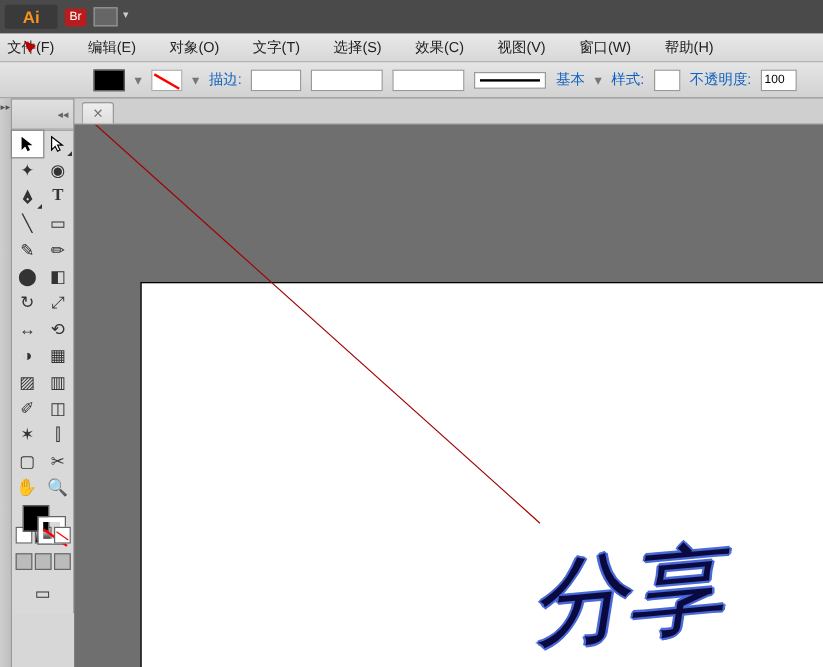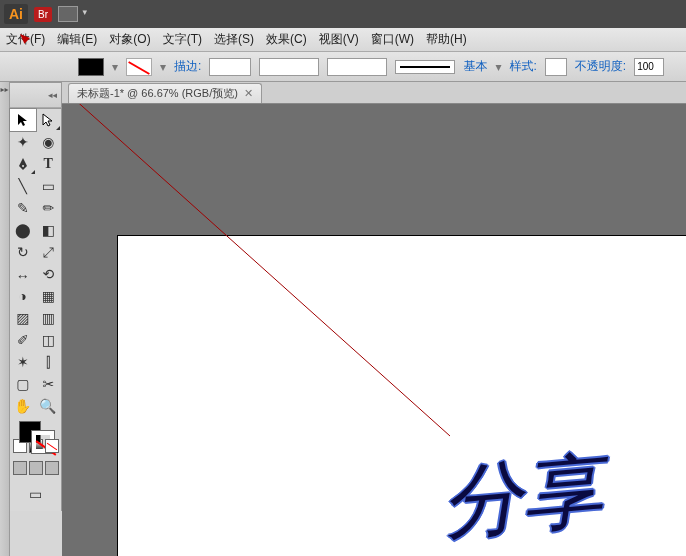--- a/index.html
+++ b/index.html
@@ -19,21 +19,21 @@
     display: flex;
     align-items: center;
     padding: 0 4px;
     gap: 6px;
   }
   .ai-badge {
     background: #3a3a3a;
     color: #f7931e;
     font-weight: bold;
     font-size: 14px;
-    width: 24px; height: 20px;
+    width: 44px; height: 20px;
     display: flex; align-items: center; justify-content: center;
     border-radius: 2px;
   }
   .br-badge {
     background: #b91c1c;
     color: #fff;
     font-size: 10px;
     padding: 2px 4px;
     border-radius: 2px;
   }
@@ -63,21 +63,21 @@
   .workspace-btn::after { content: '▾'; font-size: 8px; }
 
   
   .menubar {
     height: 24px;
     background: linear-gradient(#e8e8e8,#d8d8d8);
     border-bottom: 1px solid #aaa;
     display: flex;
     align-items: center;
     padding: 0 6px;
-    gap: 12px;
+    gap: 28px;
   }
   .menu-item {
     color: #222;
     cursor: pointer;
     font-size: 12px;
     white-space: nowrap;
   }
 
   
   .controlbar {
@@ -426,21 +426,20 @@
     <div class="mini-swatch" style="background:#bbb"></div>
     <div class="mini-swatch" style="background:#bbb"></div>
     <div class="mini-swatch" style="background:#bbb"></div>
   </div>
   <div class="tool" style="grid-column:1/3">▭</div>
 </div>
 
 <div class="doc-area">
   <div class="doc-tabs">
     <div class="doc-tab">
-      <span>未标题-1* @ 66.67% (RGB/预览)</span>
       <span class="close">✕</span>
     </div>
   </div>
   <div class="canvas-wrap">
     <div class="artboard"></div>
     <svg class="annotation-line">
       <line x1="-38" y1="-50" x2="388" y2="332" stroke="#a00000" stroke-width="1"></line>
     </svg>
     <div class="art-text">分享</div>
   </div>

